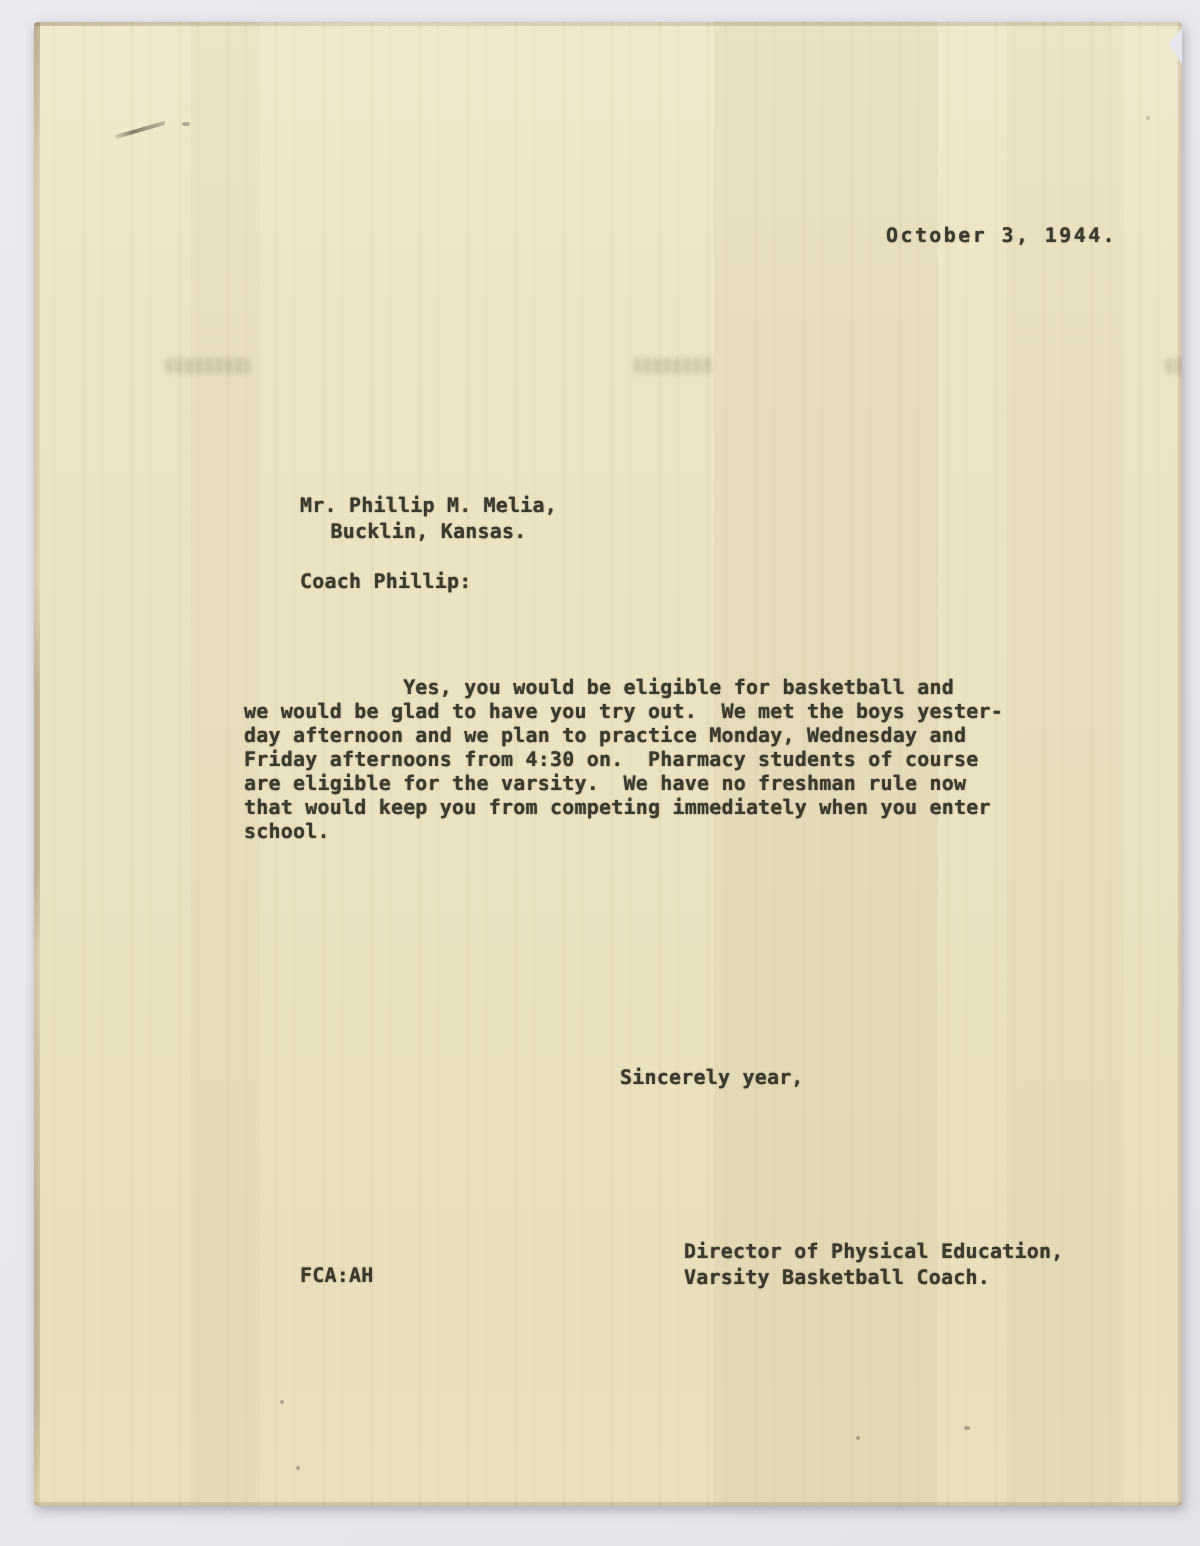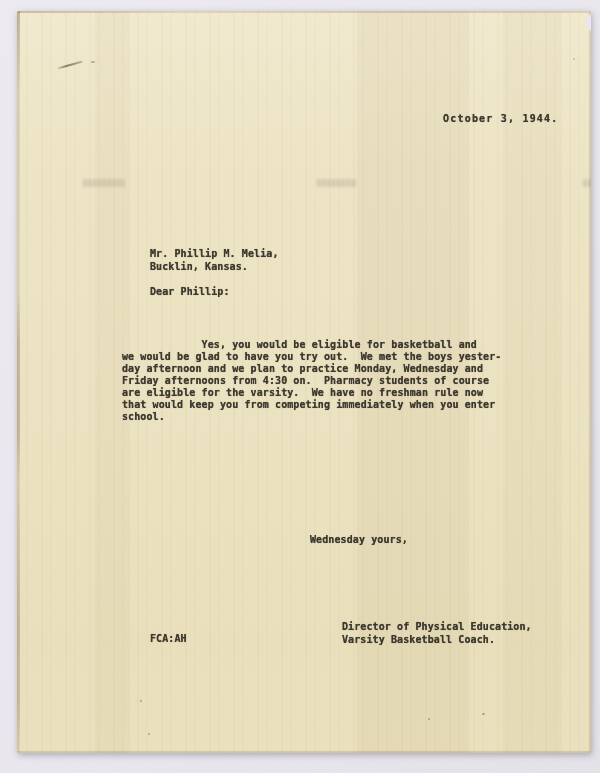--- a/index.html
+++ b/index.html
@@ -113,21 +113,21 @@
     font-family: "DejaVu Sans Mono", "Liberation Mono", monospace;
     font-size: 10px;
     line-height: 12px;
     font-weight: 700;
     color: #3d392f;
     letter-spacing: 0.1px;
     white-space: pre;
     text-shadow: 0 0 0.7px rgba(61,57,47,0.85);
   }
   .date       { left: 426px; top: 70px;  letter-spacing: 1.2px; margin-top: 32px; }
-  .recipient  { left: 133px; top: 236px; line-height: 13px; }
+  .recipient  { left: 133px; top: 236px; line-height: 13px; text-align: center; }
   .salutation { left: 133px; top: 275px; }
   .para.p1    { left: 105px; top: 292px; }
   .para.p2    { left: 105px; top: 328px; }
   .para.p3    { left: 105px; top: 422px; }
   .closing    { left: 293px; top: 523px; }
   .signer     { left: 280px; top: 610px; line-height: 12.5px; margin-left: 45px; }
   .initials   { left: 133px; top: 622px; }
 </style>
 </head>
 <body>
@@ -152,26 +152,26 @@
 
     <div class="speck s1"></div>
     <div class="speck s2"></div>
     <div class="speck s3"></div>
     <div class="speck s4"></div>
     <div class="speck s5"></div>
 
     <div class="txt date">October 3, 1944.</div>
     <div class="txt recipient">Mr. Phillip M. Melia,
 Bucklin, Kansas.</div>
-    <div class="txt salutation">Dear Phillip:</div>
+    <div class="txt salutation">Coach Phillip:</div>
     <div class="txt para p2">             Yes, you would be eligible for basketball and
 we would be glad to have you try out.  We met the boys yester-
 day afternoon and we plan to practice Monday, Wednesday and
 Friday afternoons from 4:30 on.  Pharmacy students of course
 are eligible for the varsity.  We have no freshman rule now
 that would keep you from competing immediately when you enter
 school.</div>
-    <div class="txt closing">Wednesday yours,</div>
+    <div class="txt closing">Sincerely year,</div>
     <div class="txt signer">Director of Physical Education,
 Varsity Basketball Coach.</div>
     <div class="txt initials">FCA:AH</div>
   </div>
 </div>
 
 </body></html>

